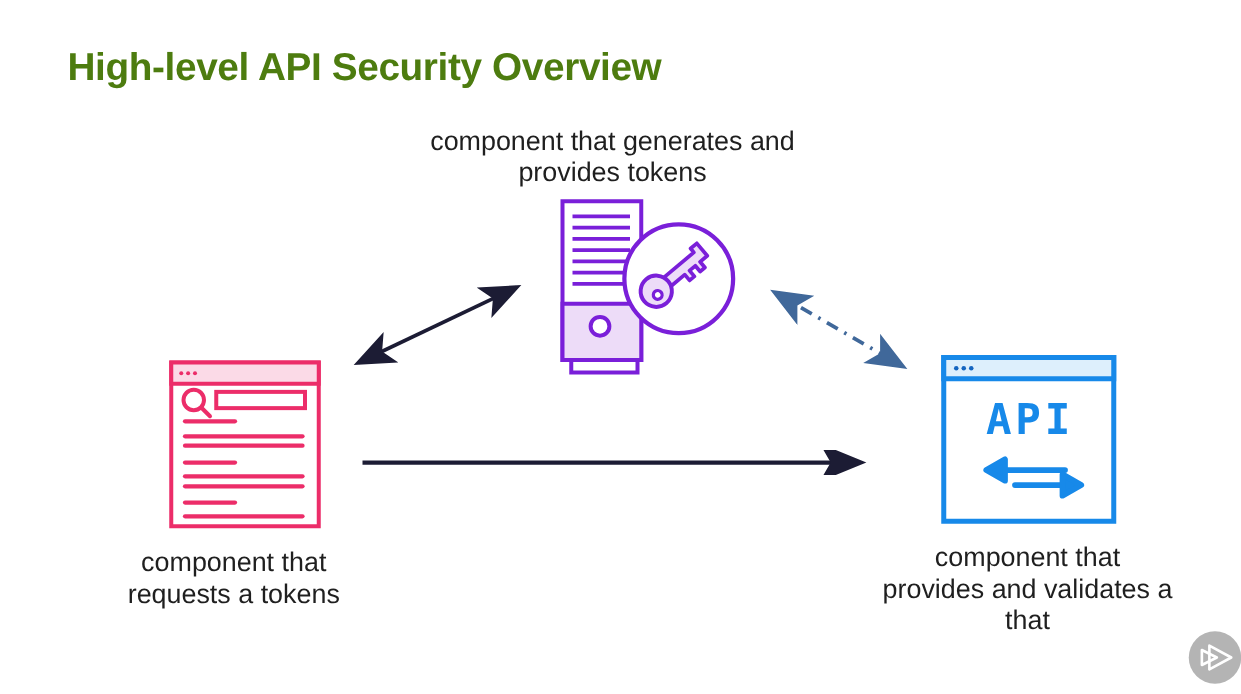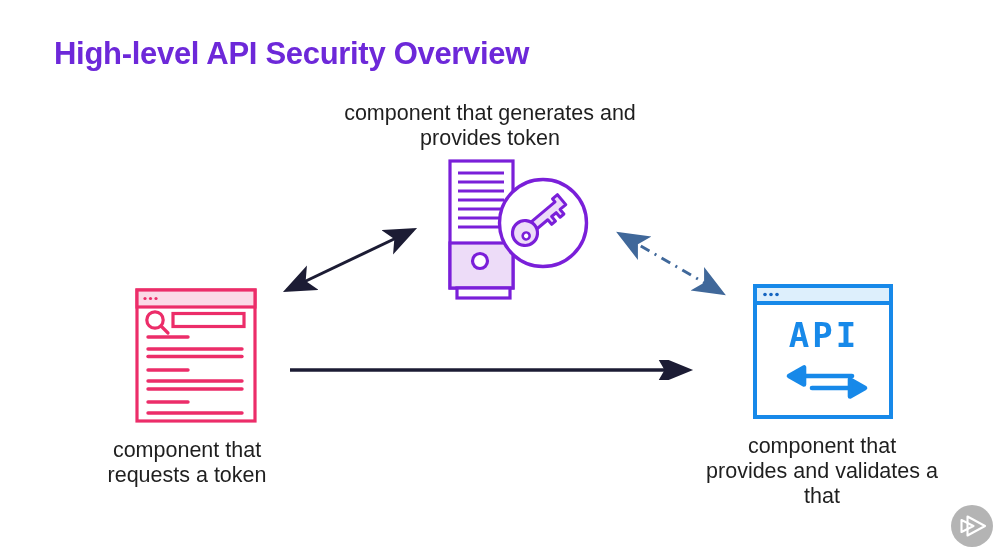--- a/index.html
+++ b/index.html
@@ -12,21 +12,21 @@
     background: #ffffff;
     overflow: hidden;
   }
   .page-title {
     position: absolute;
     left: 54px;
     top: 36px;
     font-size: 31px;
     font-weight: bold;
     letter-spacing: -0.3px;
-    color: #6d28d9;
+    color: #4d7c0f;
   }
   .caption {
     position: absolute;
     text-align: center;
     font-size: 21.5px;
     line-height: 1.17;
     color: #1f1f1f;
   }
   .caption-provider { left: 290px; top: 101px; width: 400px; }
   .caption-requester { left: 62px; top: 438px; width: 250px; }
@@ -58,21 +58,21 @@
 </style>
 </head>
 <body>
 
 <div class="stage">
 
   <h1 class="page-title">High-level API Security Overview</h1>
 
   <div class="caption caption-provider">
     <div>component that generates and</div>
-    <div>provides token</div>
+    <div>provides tokens</div>
   </div>
 
   <svg class="icon-svg svg-provider" width="170" height="160" viewBox="0 0 170 160">
     <g>
       <rect x="20" y="11" width="63" height="127" fill="#ffffff" stroke="#7a1fd9" stroke-width="3.2"></rect>
       <g stroke="#7a1fd9" stroke-width="3">
         <line x1="28" y1="23" x2="74" y2="23"></line>
         <line x1="28" y1="32" x2="74" y2="32"></line>
         <line x1="28" y1="41" x2="74" y2="41"></line>
         <line x1="28" y1="50" x2="74" y2="50"></line>
@@ -158,21 +158,21 @@
     <defs>
       <marker id="headDarkC" markerWidth="13" markerHeight="11" refX="9.5" refY="4.5" orient="auto">
         <path d="M0,0 L11,4.5 L0,9 L2.6,4.5 Z" fill="#1c1c34"></path>
       </marker>
     </defs>
     <line x1="6" y1="10" x2="404" y2="10" stroke="#1c1c34" stroke-width="3.4" marker-end="url(#headDarkC)"></line>
   </svg>
 
   <div class="caption caption-requester">
     <div>component that</div>
-    <div>requests a token</div>
+    <div>requests a tokens</div>
   </div>
 
   <div class="caption caption-validator">
     <div>component that</div>
     <div>provides and validates a</div>
     <div>that</div>
   </div>
 
   <button class="play-btn">
     <svg width="42" height="42" viewBox="0 0 42 42">

